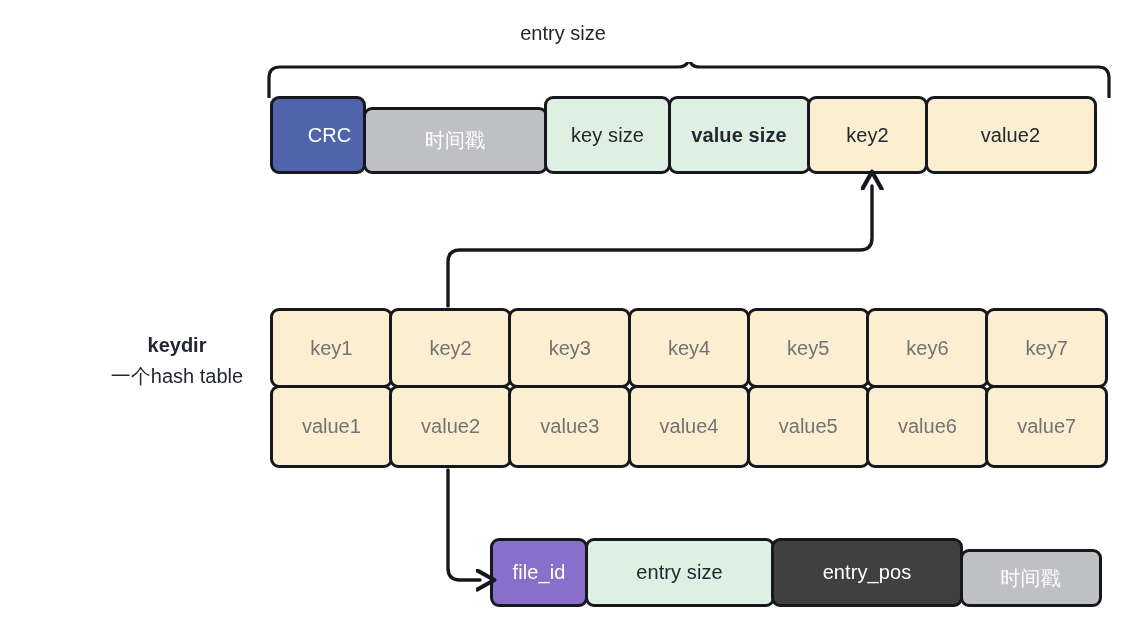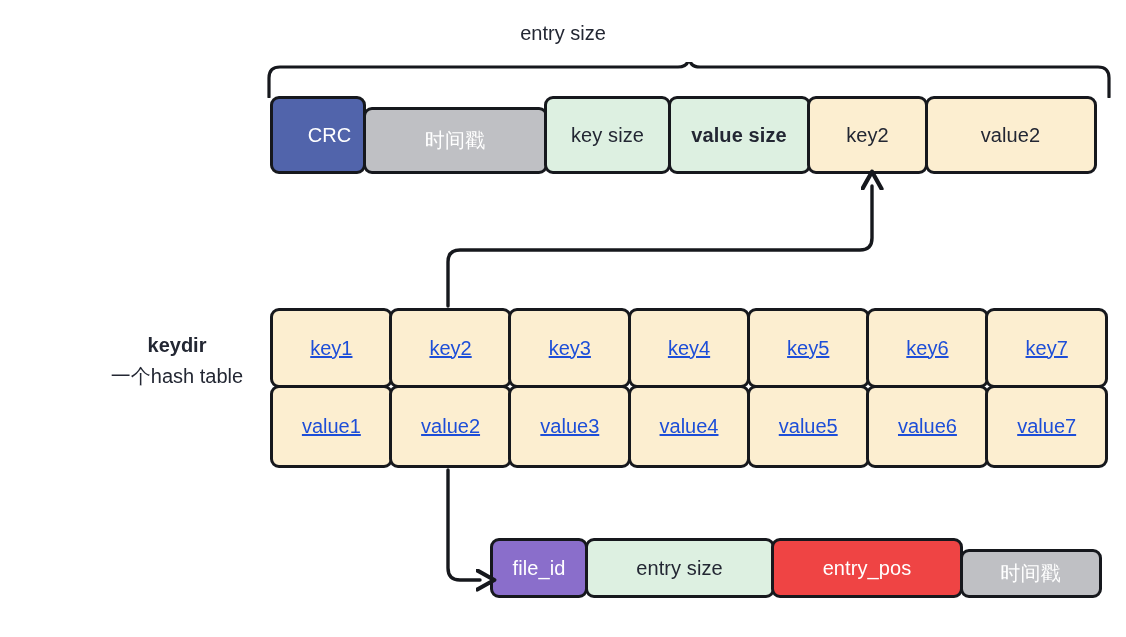--- a/index.html
+++ b/index.html
@@ -44,21 +44,21 @@
     background: #fceed0;
     color: #232733;
   }
   .cell:last-child { margin-right: 0; }
 
   .c-crc      { background: #5164ab; color: #ffffff; }
   .c-gray     { background: #bfc0c4; color: #ffffff; margin-top: 11px; }
   .c-green    { background: #ddf0e1; color: #232733; }
   .c-cream    { background: #fceed0; color: #232733; }
   .c-purple   { background: #8a6ecb; color: #ffffff; }
-  .c-red      { background: #ef4444; color: #ffffff; }
+  .c-red      { background: #404040; color: #ffffff; }
 
   
   .brace-wrap {
     position: absolute;
     left: 264px;
     top: 62px;
     width: 850px;
     height: 36px;
   }
   .brace-label {
@@ -88,24 +88,23 @@
   .kd-cell {
     box-sizing: border-box;
     flex: 1;
     border: 3.5px solid #16181d;
     border-radius: 9px;
     display: flex;
     align-items: center;
     justify-content: center;
     font-size: 20px;
     background: #fceed0;
-    color: #1d4ed8;
+    color: #737373;
     margin-right: -3.5px;
     white-space: nowrap;
-    text-decoration: underline;
   }
   .kd-cell:last-child { margin-right: 0; }
   .kd-row:last-child .kd-cell { margin-top: -3.5px; }
 
   
   .keydir-caption {
     position: absolute;
     left: 0px;
     top: 330px;
     width: 262px;
@@ -124,21 +123,21 @@
     color: #232733;
     display: block;
   }
 
   
   .value-row {
     position: absolute;
     left: 490px;
     top: 538px;
     width: 618px;
-    height: 60px;
+    height: 69px;
     display: flex;
   }
 
   
   .connectors {
     position: absolute;
     inset: 0;
     pointer-events: none;
   }
 </style>

